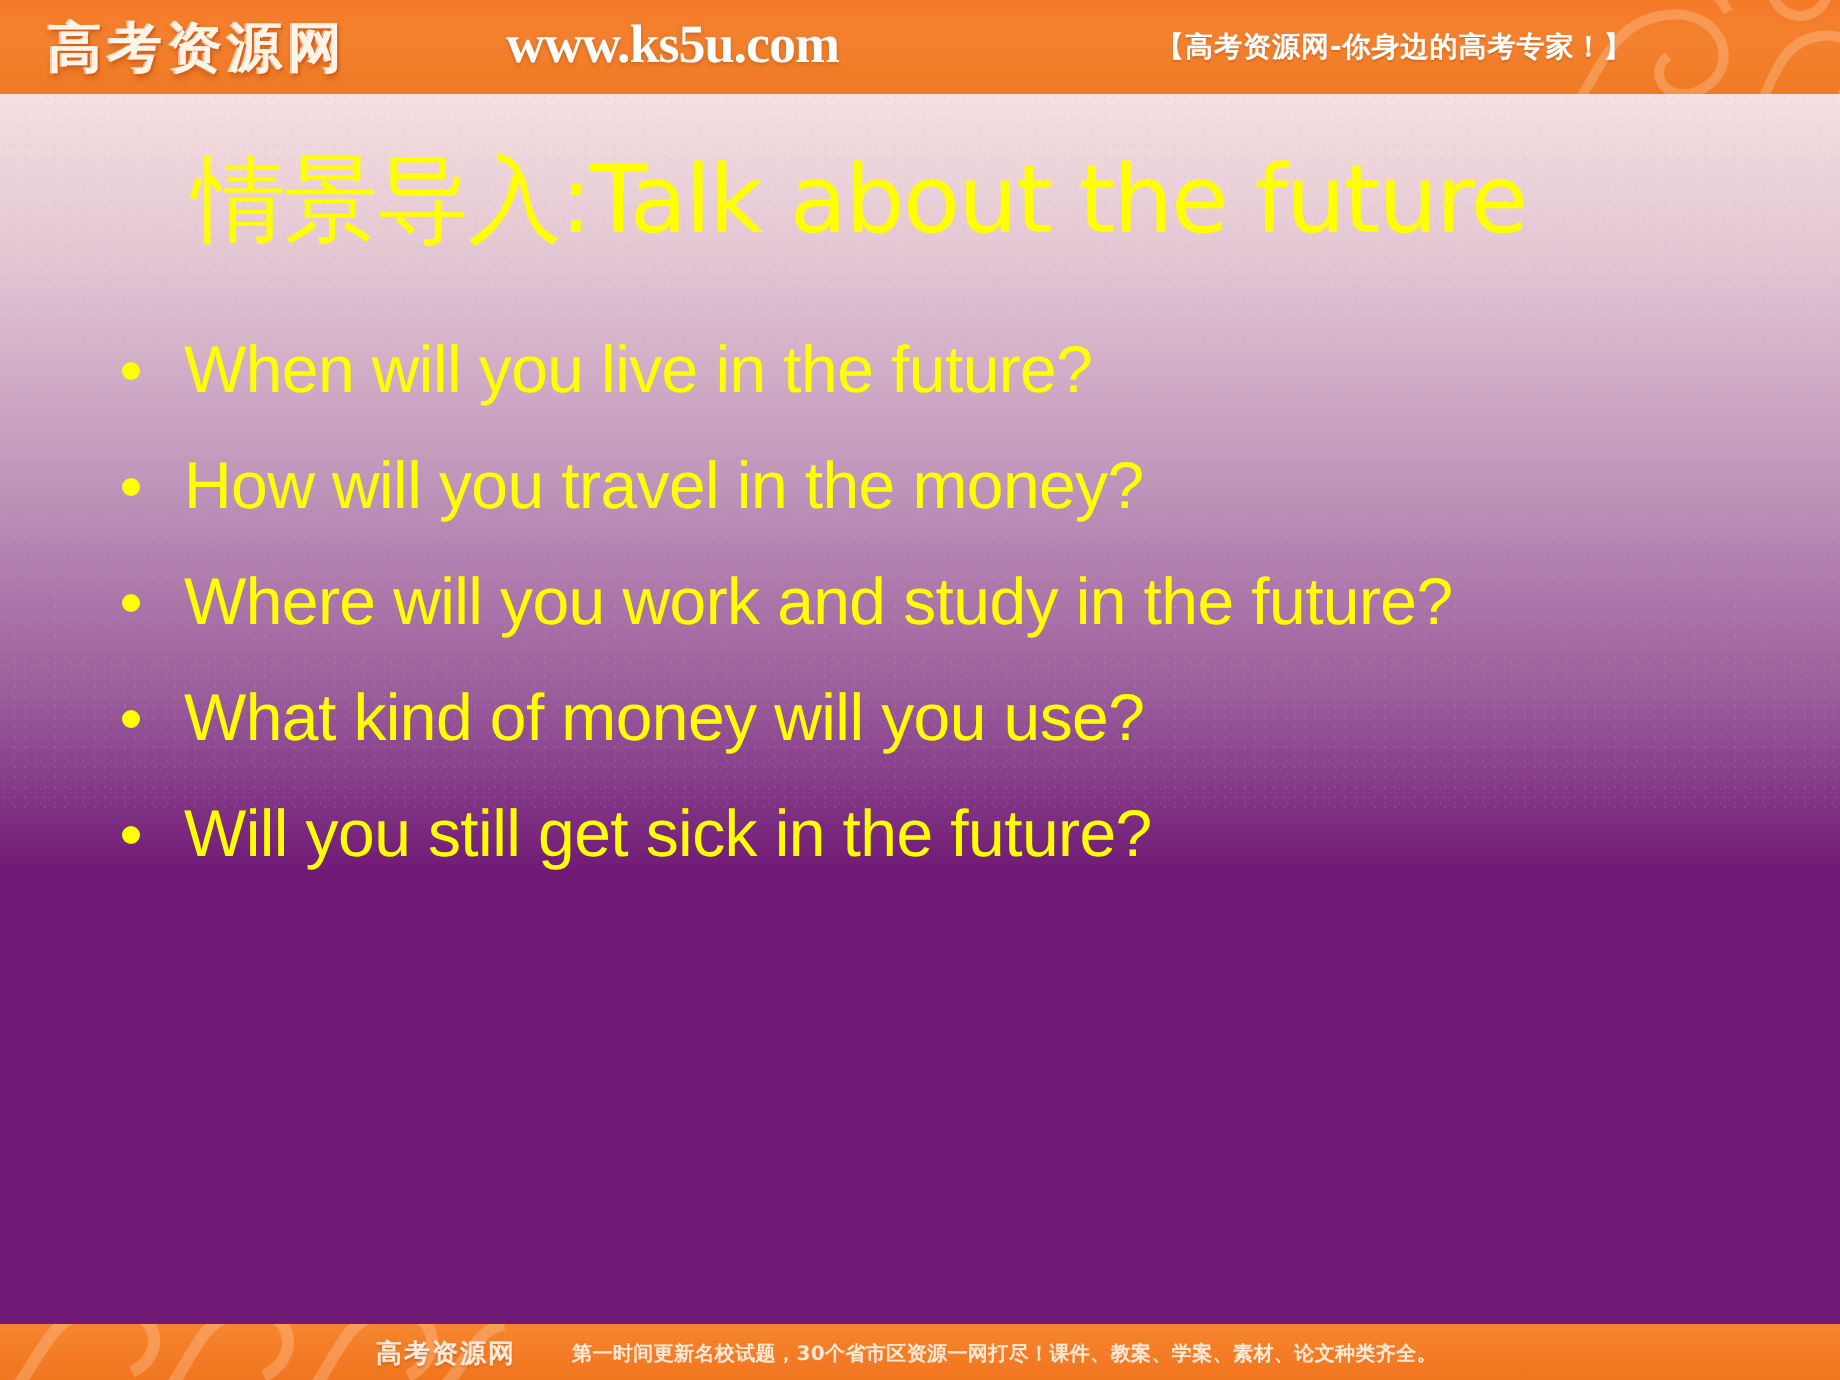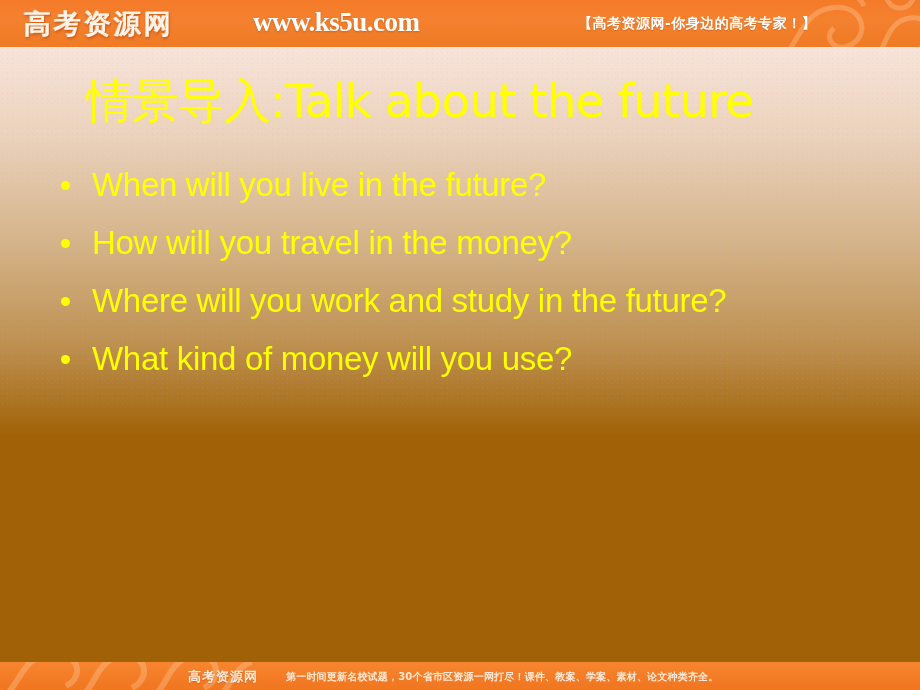--- a/index.html
+++ b/index.html
@@ -9,21 +9,21 @@
     background: #ffffff;
   }
   body {
     font-family: "Liberation Sans", sans-serif;
   }
   .slide {
     position: relative;
     width: 920px;
     height: 690px;
     overflow: hidden;
-    background: #a16207;
+    background: #701a75;
     user-select: none;
   }
 
   
   .bg-wash {
     position: absolute;
     left: 0; top: 46px;
     width: 920px; height: 616px;
     background:
       linear-gradient(180deg,
@@ -98,21 +98,21 @@
     font-weight: 700;
     letter-spacing: .5px;
     color: #ffffff;
     text-shadow: 0 1px 1px rgba(160,70,15,.35);
     white-space: nowrap;
   }
 
   
   .slide-title {
     position: absolute;
-    left: 86px; top: 72px;
+    left: 96px; top: 72px;
     width: 800px;
     font-family: "DejaVu Sans", sans-serif;
     font-size: 47px;
     font-weight: 400;
     line-height: 58px;
     color: #ffff00;
     letter-spacing: -1px;
     white-space: nowrap;
   }
 
@@ -222,20 +222,24 @@
       <span class="bullet-text">How will you travel in the money?</span>
     </li>
     <li class="bullet-item">
       <span class="bullet-dot"></span>
       <span class="bullet-text">Where will you work and study in the future?</span>
     </li>
     <li class="bullet-item">
       <span class="bullet-dot"></span>
       <span class="bullet-text">What kind of money will you use?</span>
     </li>
+    <li class="bullet-item">
+      <span class="bullet-dot"></span>
+      <span class="bullet-text">Will you still get sick in the future?</span>
+    </li>
   </ul>
 
   <div class="footer-bar">
     <div class="footer-swirl">
       <svg viewBox="0 0 260 64" xmlns="http://www.w3.org/2000/svg">
         <g fill="none" stroke="#ffd9b4" stroke-width="6">
           <path d="M4 60 C 28 40, 26 14, 56 10 C 84 7, 92 32, 72 42"></path>
           <path d="M78 62 C 104 44, 100 16, 128 12 C 152 9, 158 34, 138 44"></path>
           <path d="M150 62 C 176 44, 172 16, 200 12 C 224 9, 230 34, 210 44"></path>
           <path d="M216 60 C 238 46, 240 22, 258 18"></path>

